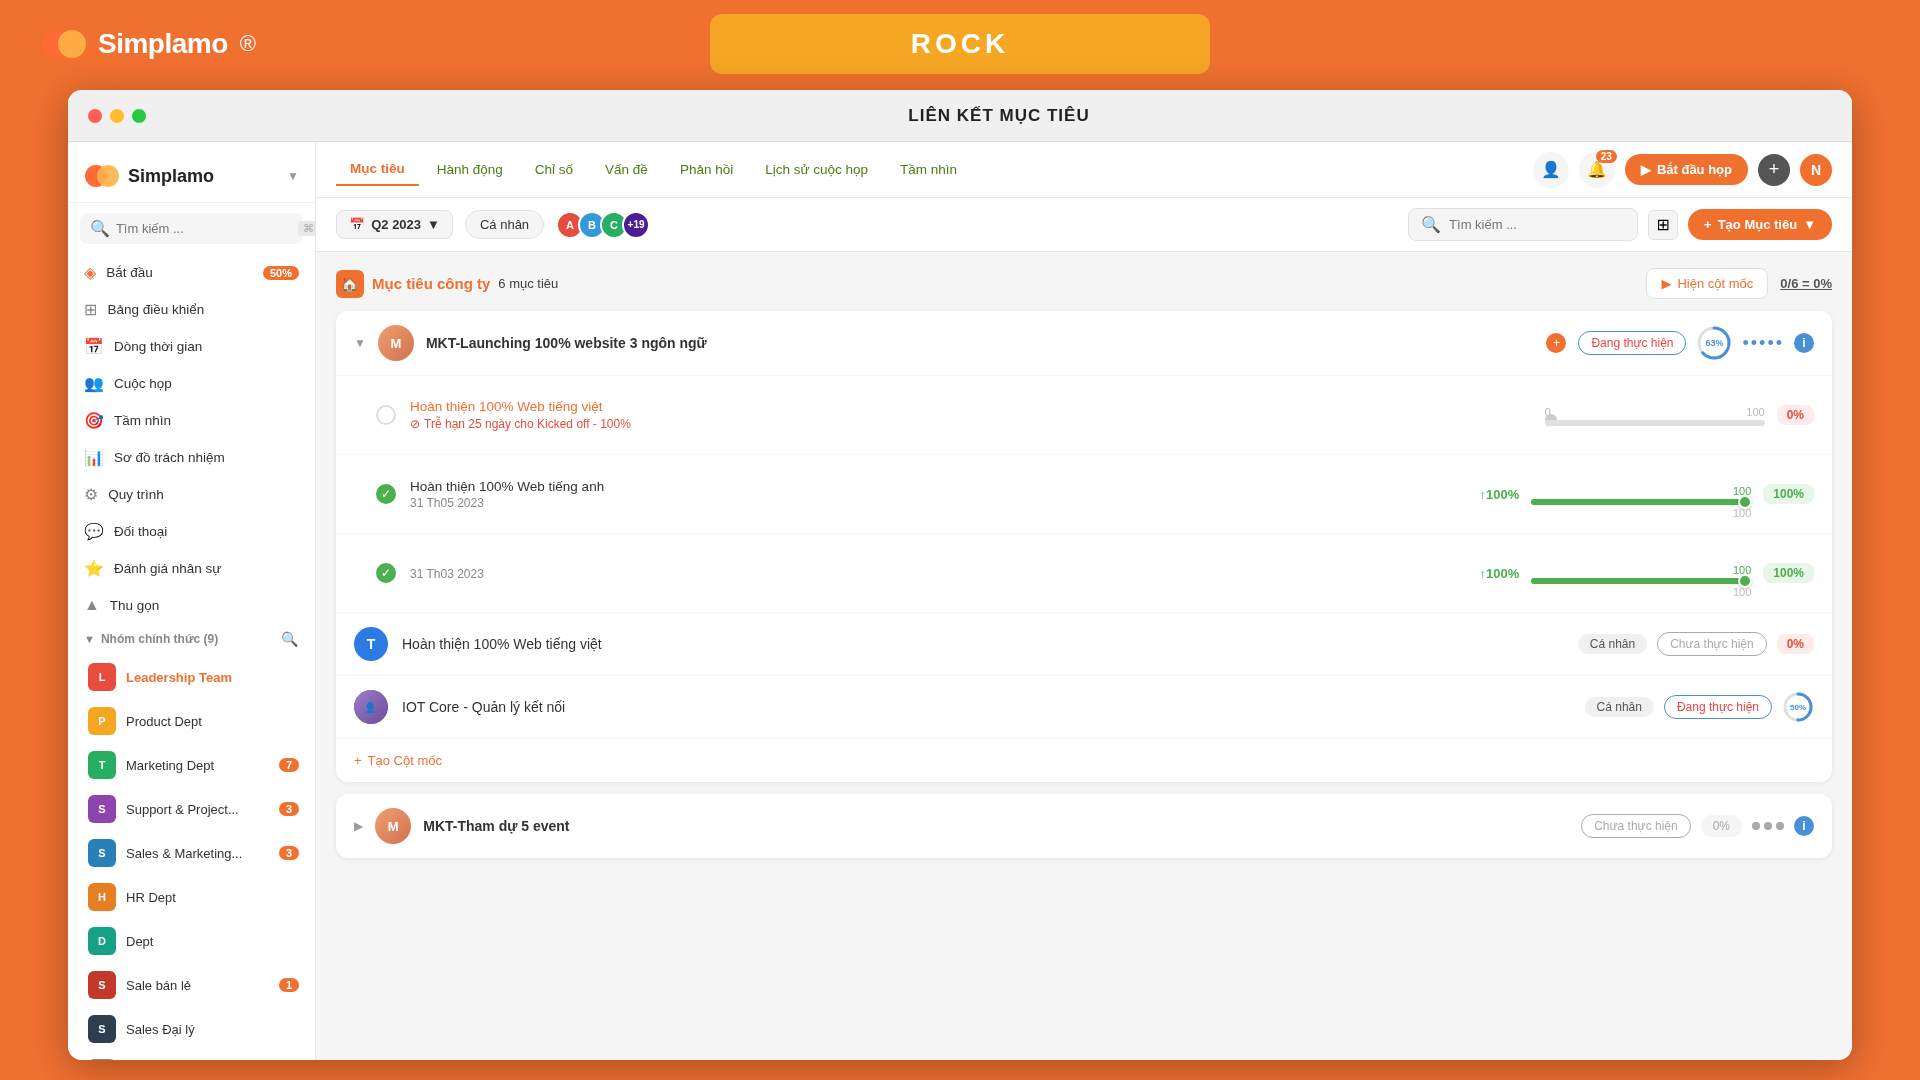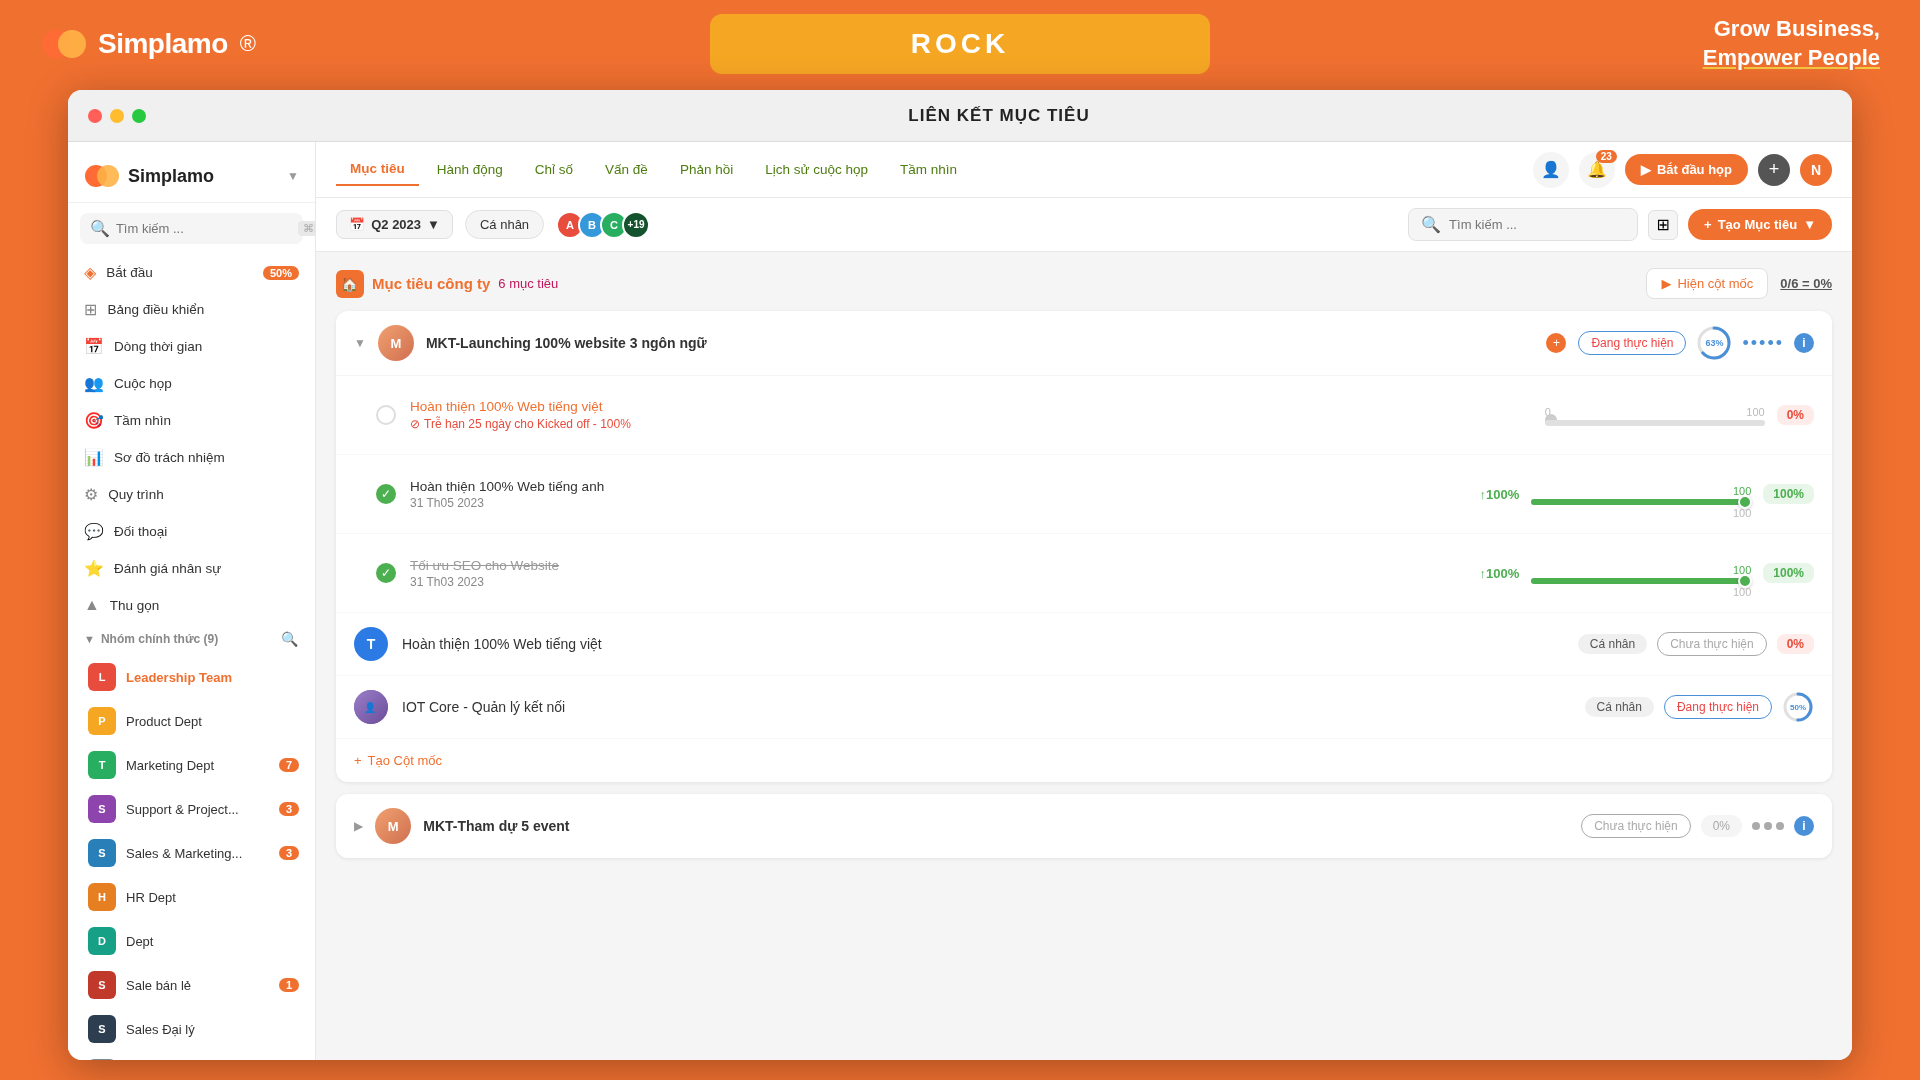--- a/index.html
+++ b/index.html
@@ -461,21 +461,21 @@
       color: white;
       font-size: 14px;
     }
     .section-header .section-title {
       font-size: 15px;
       font-weight: 600;
       color: #f07030;
     }
     .section-header .section-count {
       font-size: 13px;
-      color: #be185d;
+      color: #404040;
     }
     .section-header-right {
       margin-left: auto;
       display: flex;
       align-items: center;
       gap: 12px;
     }
     .btn-milestone {
       display: flex;
       align-items: center;
@@ -755,24 +755,20 @@
       <circle cx="32" cy="24" r="14" fill="#ffb347" opacity="0.9"></circle>
     </svg>
     <span class="logo-text">Simplamo</span>
     <span style="color:white;font-size:22px;font-weight:300;margin-left:2px;">®</span>
   </div>
 
   <div class="rock-banner">
     <span>ROCK</span>
   </div>
 
-  <div class="grow-text">
-    <div>Grow Business,</div>
-    <div class="underline">Empower People</div>
-  </div>
 </div>
 
 <div class="main-window">
 
   <div class="window-titlebar">
     <div class="window-controls">
       <div class="window-btn red"></div>
       <div class="window-btn yellow"></div>
       <div class="window-btn green"></div>
     </div>
@@ -926,21 +922,21 @@
           <span>Q2 2023</span>
           <span>▼</span>
         </div>
         <div class="filter-btn">
           <span>Cá nhân</span>
         </div>
         <div class="avatar-group">
           <div class="avatar-sm" style="background:#e74c3c;">A</div>
           <div class="avatar-sm" style="background:#3498db;">B</div>
           <div class="avatar-sm" style="background:#27ae60;">C</div>
-          <div class="avatar-sm" style="background:#14532d;">
+          <div class="avatar-sm" style="background:#4c1d95;">
             <span style="font-size:10px;">+19</span>
           </div>
         </div>
 
         <div class="toolbar-right">
           <div class="toolbar-search">
             <span>🔍</span>
             <input type="text" placeholder="Tìm kiếm ..." style="">
           </div>
           <div style="width:30px;height:30px;background:#f5f5f5;border-radius:6px;border:1px solid #e0e0e0;display:flex;align-items:center;justify-content:center;cursor:pointer;">
@@ -1039,21 +1035,20 @@
                   <span style="position:absolute;bottom:-14px;right:0;font-size:11px;color:#bbb;">100</span>
                 </div>
               </div>
               <div class="kr-percent-badge" style="background:#e8f5e9;color:#4CAF50;">100%</div>
             </div>
           </div>
 
           <div class="key-result">
             <div class="kr-checkbox checked">✓</div>
             <div class="kr-info">
-              <div class="kr-title strikethrough">Tối ưu SEO cho Website</div>
               <div class="kr-deadline">31 Th03 2023</div>
             </div>
             <div class="kr-right">
               <span class="kr-value">↑100%</span>
               <div class="kr-progress-wrapper" style="width:220px;">
                 <div style="display:flex;justify-content:flex-end;font-size:11px;color:#4CAF50;margin-bottom:2px;">
                   <span>100</span>
                 </div>
                 <div style="position:relative;">
                   <div class="kr-progress-track">

